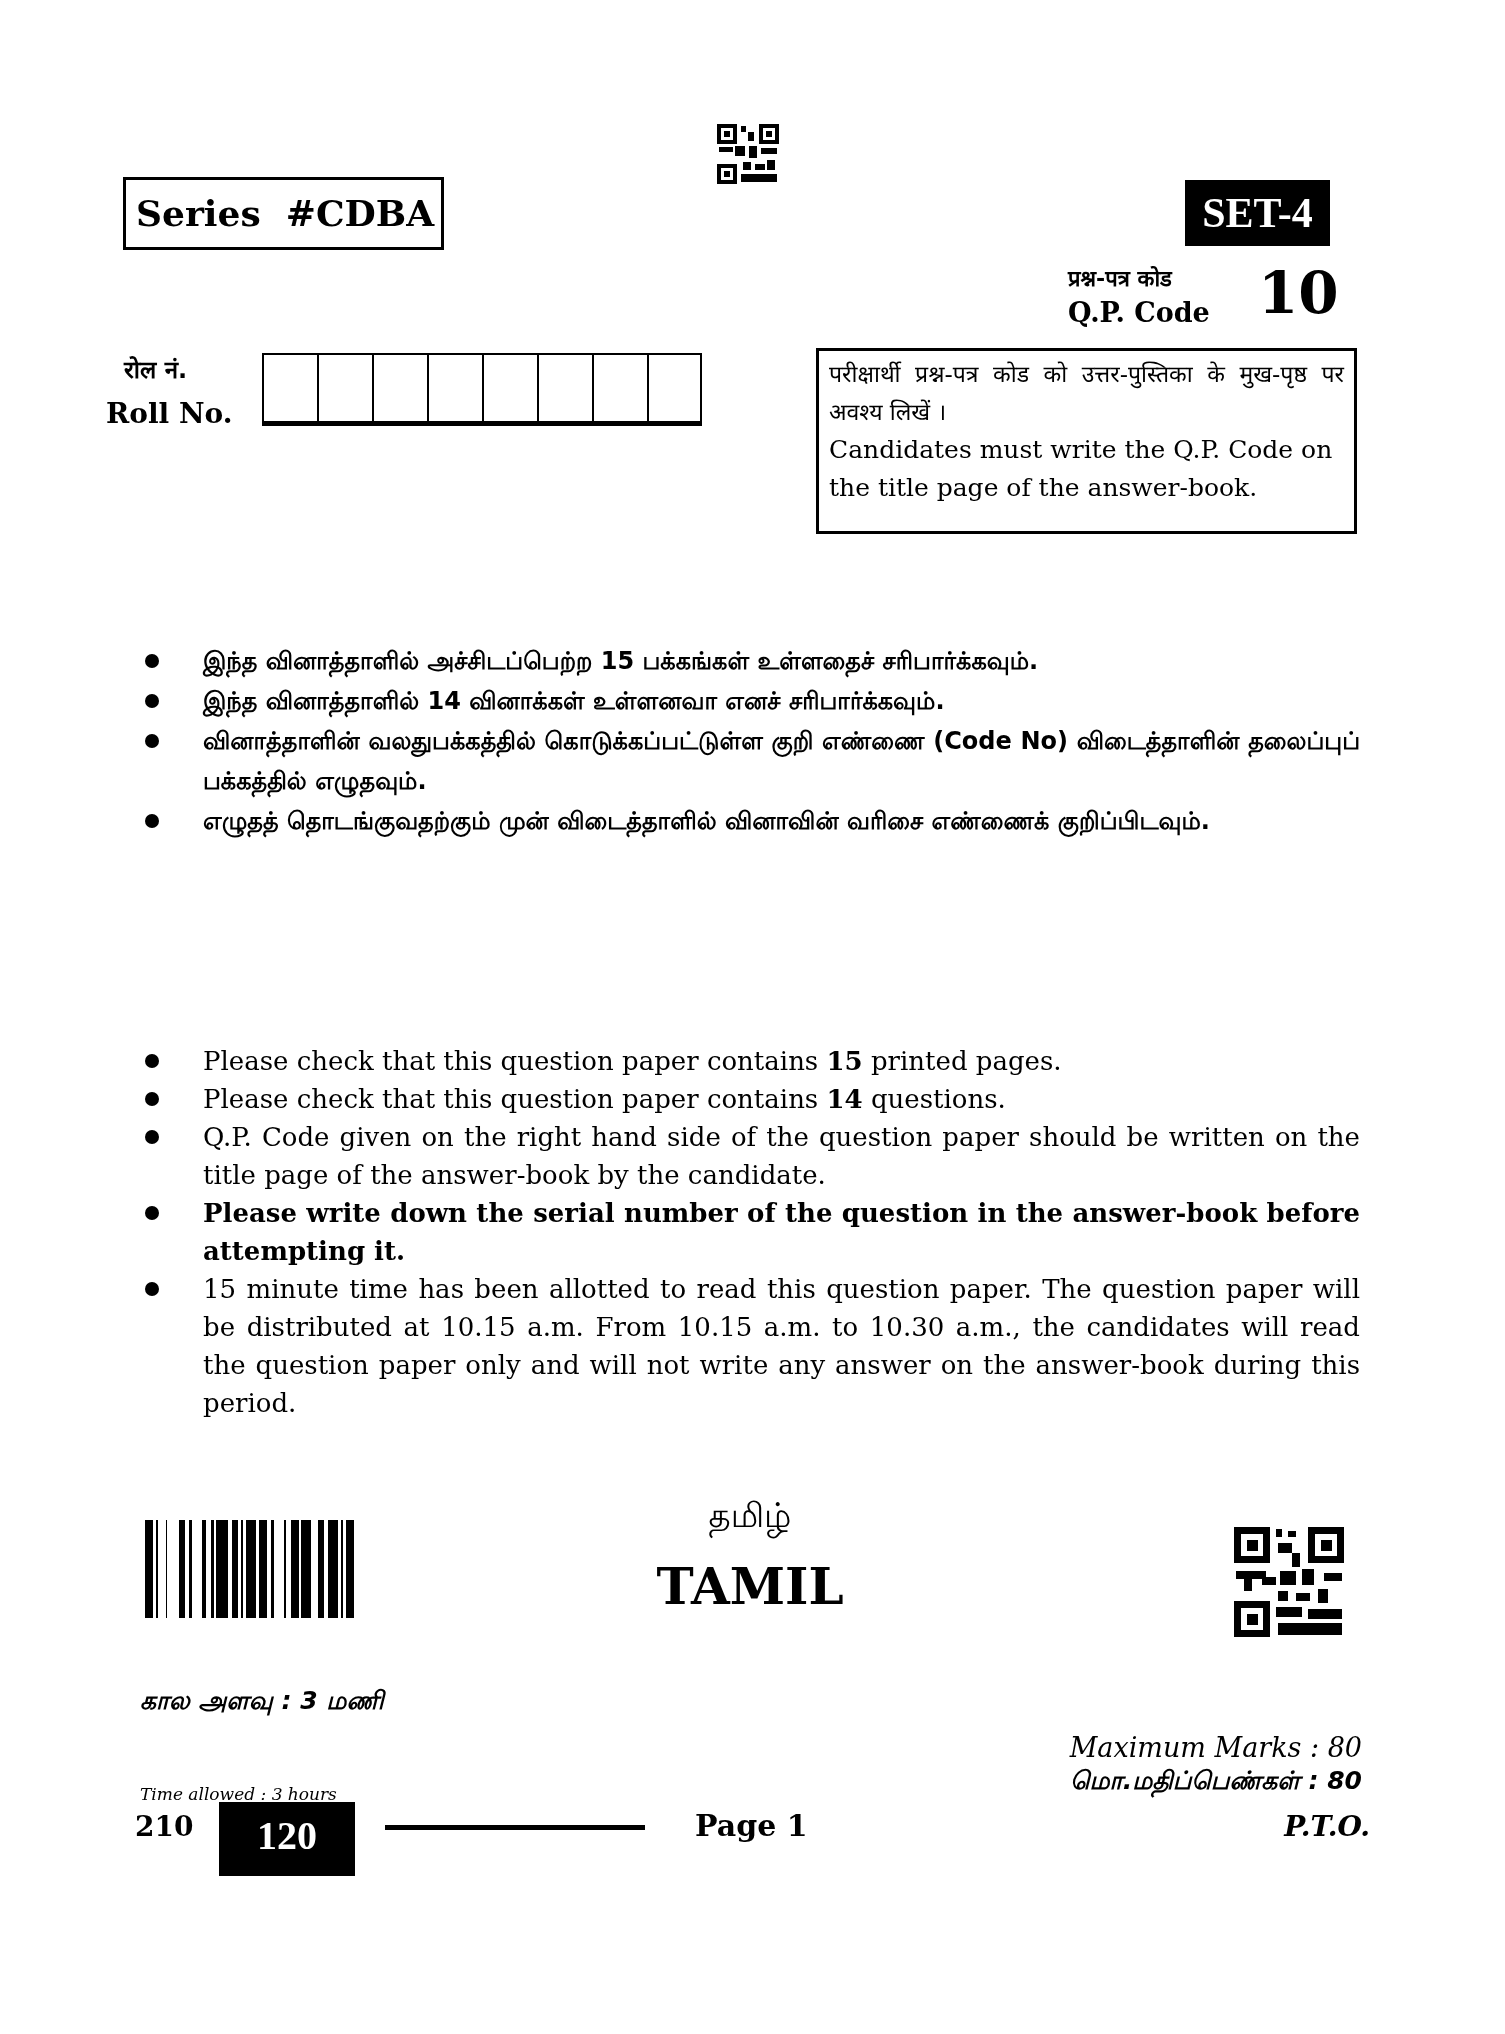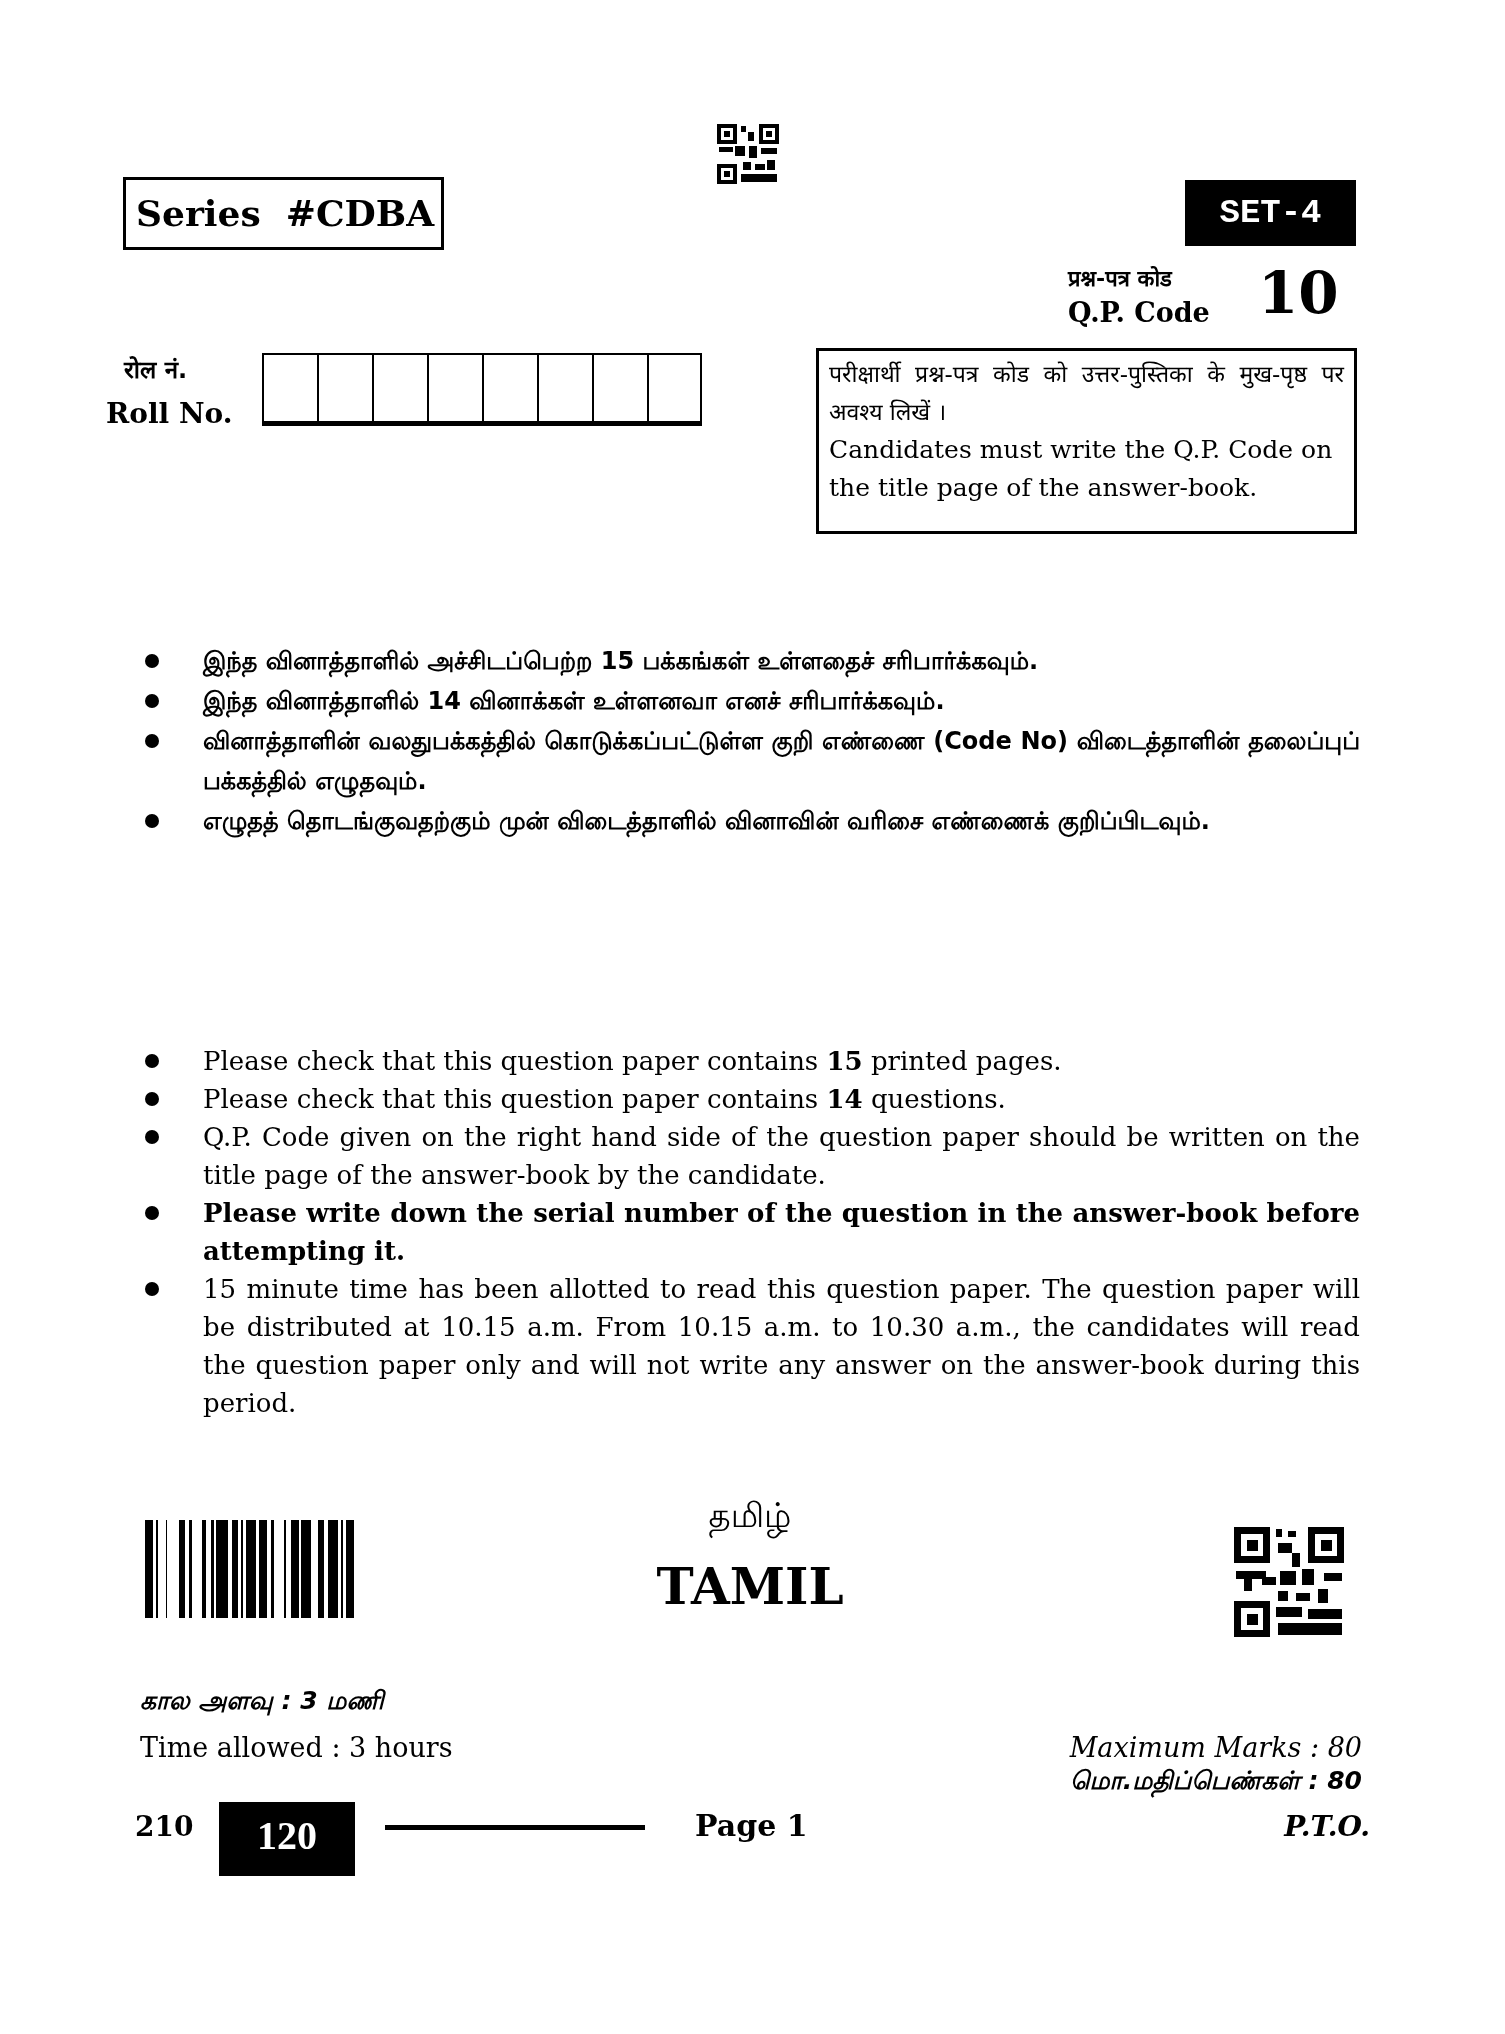--- a/index.html
+++ b/index.html
@@ -10,22 +10,22 @@
   .lserif { font-family:"Liberation Serif", "DejaVu Serif", serif; }
 
   
   .qr { background:#fff; position:absolute; }
   .qr .finder { position:absolute; border:5px solid #000; background:#fff; box-sizing:border-box; }
   .qr .finder::after { content:""; position:absolute; left:25%; top:25%; width:50%; height:50%; background:#000; }
   .qr .mod { position:absolute; background:#000; }
 
   #series-box { left:123px; top:177px; width:321px; height:73px; border:3px solid #000; box-sizing:border-box;
                 font-weight:bold; font-size:36px; line-height:67px; padding-left:10px; white-space:pre; }
-  #set-box { left:1185px; top:180px; width:171px; height:66px; background:#000; color:#fff;
-             font-weight:bold; font-size:34px; line-height:66px; text-align:center;font-family:Liberation Mono, monospace; }
+  #set-box { left:1185px; top:180px; width:145px; height:66px; background:#000; color:#fff;
+             font-weight:bold; font-size:42px; line-height:66px; text-align:center; }
   #qp-hindi { left:1068px; top:262px; font-size:22px; font-weight:bold; font-family:"DejaVu Sans", sans-serif; }
   #qp-label { left:1068px; top:297px; font-size:27px; font-weight:bold; }
   #qp-value { left:1258px; top:262px; font-size:58px; font-weight:bold; line-height:62px; }
 
   #roll-hindi { left:124px; top:352px; font-size:24px; font-weight:bold; font-family:"DejaVu Sans", sans-serif; }
   #roll-label { left:106px; top:397px; font-size:28px; font-weight:bold; }
   #roll-boxes { left:262px; top:353px; height:70px; display:flex; border-bottom:3px solid #000; box-sizing:content-box; }
   #roll-boxes .cell { width:55px; height:70px; border:2px solid #000; border-right:none; box-sizing:border-box; }
   #roll-boxes .cell:last-child { border-right:2px solid #000; }
 
@@ -44,21 +44,21 @@
   .en-b.last-left { text-align-last:left; }
   .bold { font-weight:bold; }
 
   #barcode { left:145px; top:1520px; width:223px; height:98px; display:flex; align-items:stretch; }
   #barcode span { display:block; height:100%; }
 
   #subject-ta { left:600px; width:300px; top:1495px; text-align:center; font-family:"DejaVu Sans", sans-serif; font-size:34px; }
   #subject-en { left:600px; width:300px; top:1557px; text-align:center; font-size:50px; font-weight:bold; }
 
   #time-ta { left:140px; top:1686px; font-family:"DejaVu Sans", sans-serif; font-size:25px; font-style:italic; font-weight:bold; }
-  #time-en { left:140px; top:1732px; font-size:27px; }
+  #time-en { left:140px; top:1784px; font-size:17px; font-style:italic; }
   #marks-ta { right:143px; top:1766px; font-family:"DejaVu Sans", sans-serif; font-size:25px; font-style:italic; font-weight:bold; text-align:right; }
   #marks-en { right:143px; top:1732px; font-size:27px; font-style:italic; text-align:right; }
 
   #code-210 { left:135px; top:1810px; font-size:28px; font-weight:bold; }
   #code-box { left:219px; top:1802px; width:136px; height:74px; background:#000; color:#fff; font-size:40px; line-height:68px; text-align:center; font-weight:bold; }
   #footer-line { left:385px; top:1825px; width:260px; height:5px; background:#000; }
   #page-num { left:695px; top:1808px; font-size:30px; font-weight:bold; }
   #pto { right:135px; top:1810px; font-size:28px; font-weight:bold; font-style:italic; }
 </style>
 </head>

